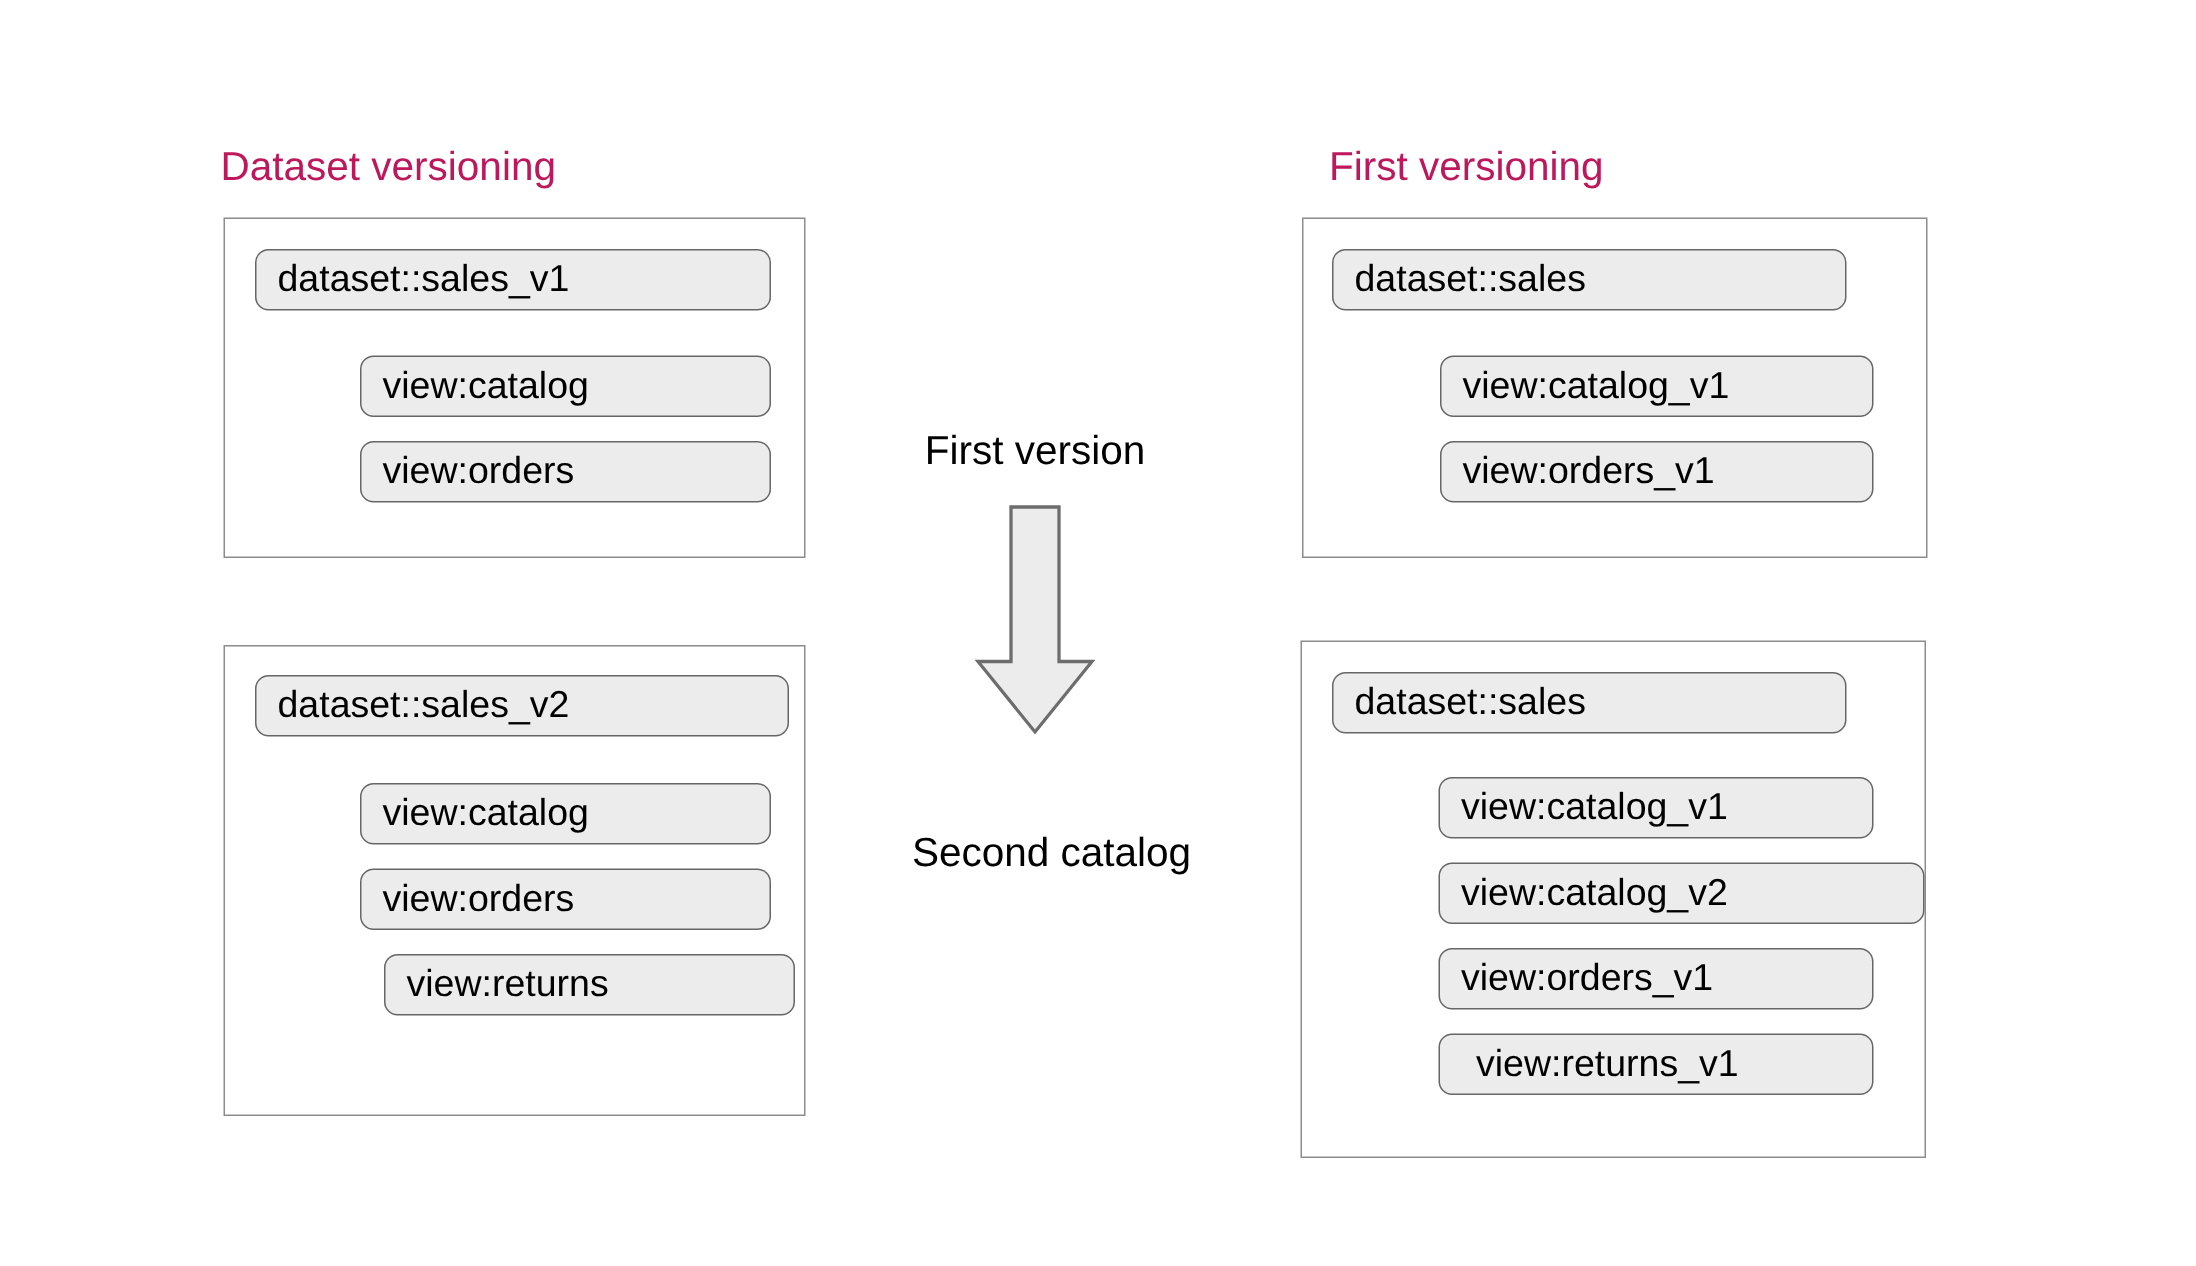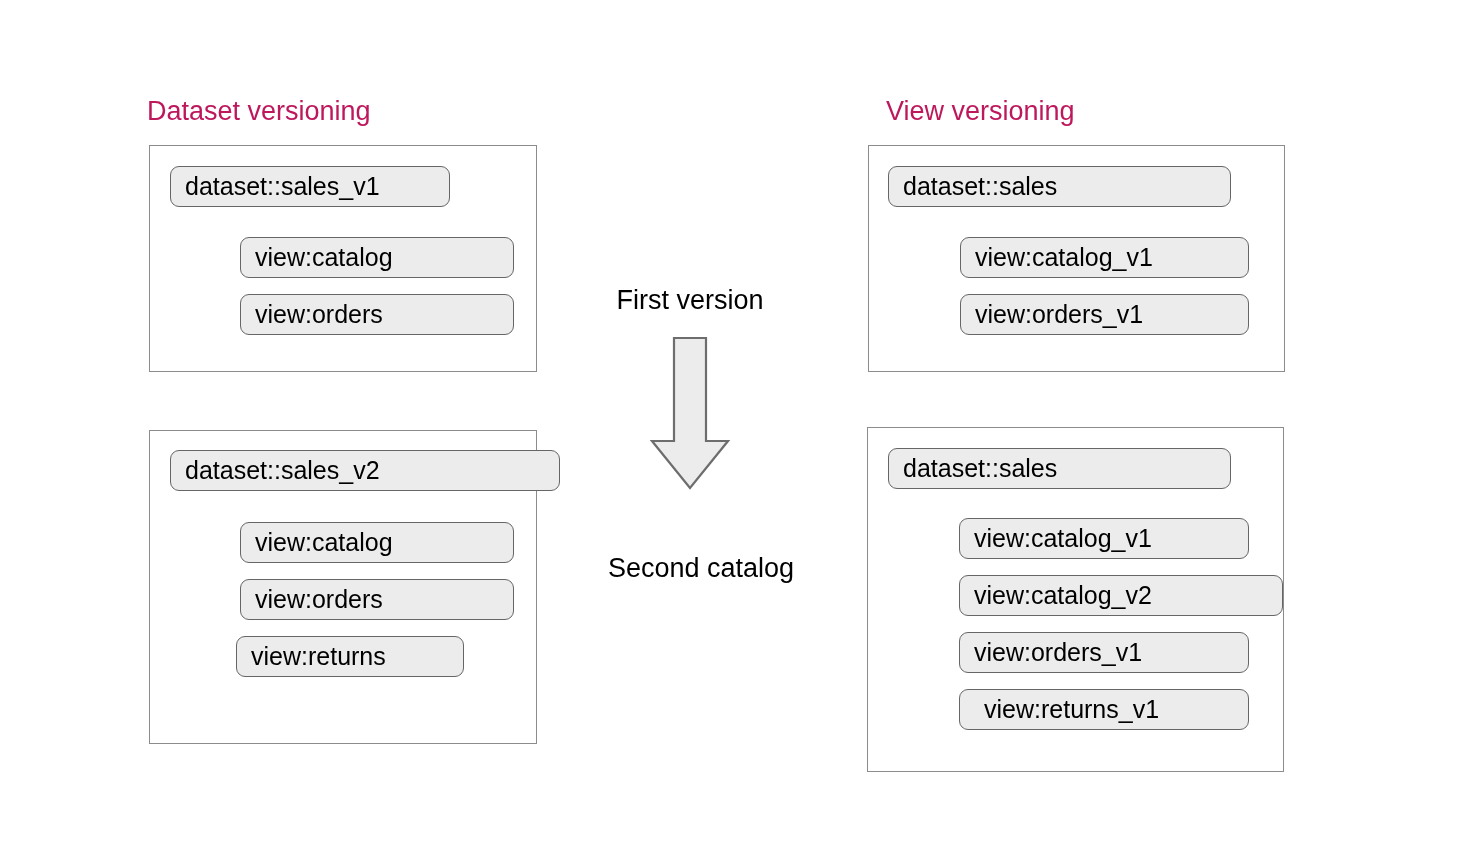--- a/index.html
+++ b/index.html
@@ -56,47 +56,47 @@
 </style>
 </head>
 <body>
 
 <div id="canvas">
 
   <div class="section-title" style="left:147px; top:98px;">Dataset versioning</div>
 
   <div class="group-box" style="left:149px; top:145px; width:388px; height:227px;"></div>
 
-  <div class="pill" style="left:170px; top:166px; width:280px;">dataset::sales_v1</div>
+  <div class="pill" style="left:170px; top:166px; width:344px;">dataset::sales_v1</div>
 
   <div class="pill" style="left:240px; top:237px; width:274px;">view:catalog</div>
 
   <div class="pill" style="left:240px; top:294px; width:274px;">view:orders</div>
 
   <div class="group-box" style="left:149px; top:430px; width:388px; height:314px;"></div>
 
-  <div class="pill" style="left:170px; top:450px; width:390px;">dataset::sales_v2</div>
+  <div class="pill" style="left:170px; top:450px; width:356px;">dataset::sales_v2</div>
 
   <div class="pill" style="left:240px; top:522px; width:274px;">view:catalog</div>
 
   <div class="pill" style="left:240px; top:579px; width:274px;">view:orders</div>
 
-  <div class="pill" style="left:236px; top:636px; width:228px;text-align:center;">view:returns</div>
+  <div class="pill" style="left:256px; top:636px; width:274px;text-align:center;">view:returns</div>
 
   <div class="center-label" style="left:600px; top:252px; width:180px;margin-top:35px;">First version</div>
 
   <div class="arrow-wrap" style="left:648px; top:335px;">
     <svg width="84" height="158" viewBox="0 0 84 158">
       <polygon points="26,3 58,3 58,106 80,106 42,153 4,106 26,106" fill="#ececec" stroke="#6d6d6d" stroke-width="2.2" stroke-linejoin="miter"></polygon>
     </svg>
   </div>
 
   <div class="center-label" style="left:586px; top:555px; width:230px;">Second catalog</div>
 
-  <div class="section-title" style="left:886px; top:98px;">View versioning</div>
+  <div class="section-title" style="left:886px; top:98px;">First versioning</div>
 
   <div class="group-box" style="left:868px; top:145px; width:417px; height:227px;"></div>
 
   <div class="pill" style="left:888px; top:166px; width:343px;">dataset::sales</div>
 
   <div class="pill" style="left:960px; top:237px; width:289px;">view:catalog_v1</div>
 
   <div class="pill" style="left:960px; top:294px; width:289px;">view:orders_v1</div>
 
   <div class="group-box" style="left:867px; top:427px; width:417px; height:345px;"></div>

